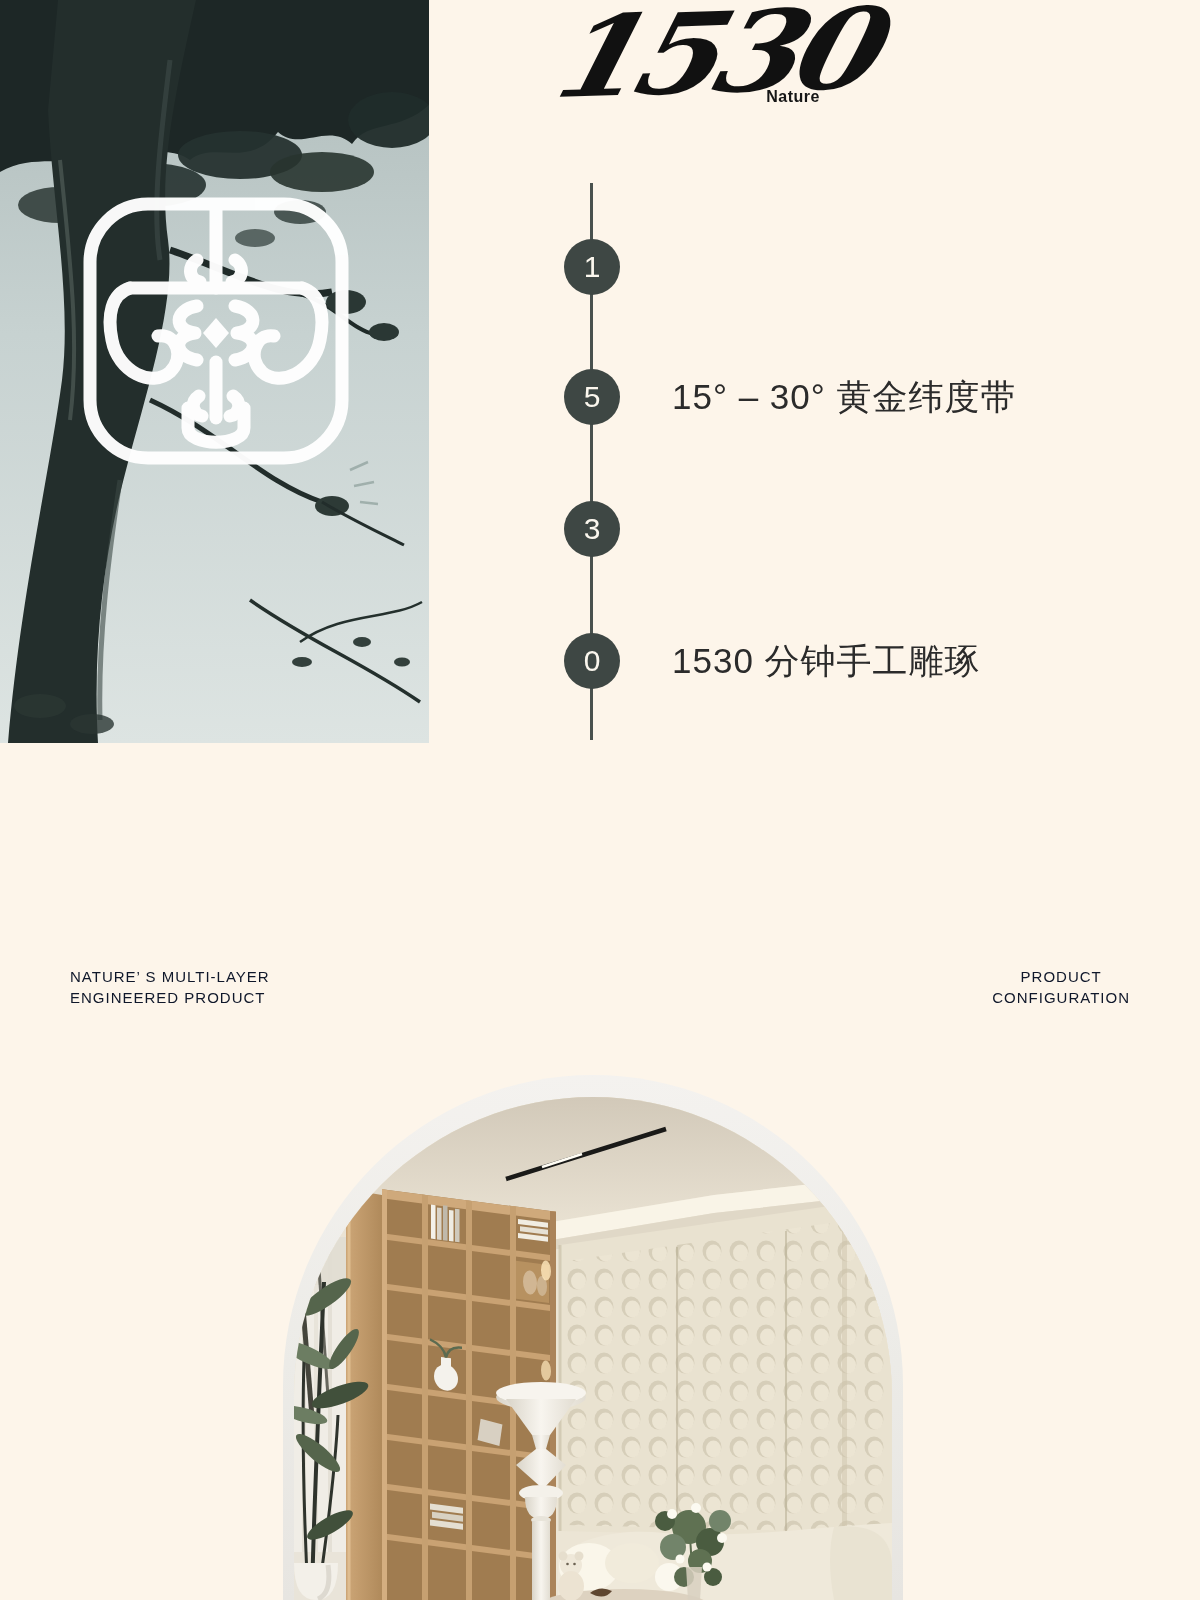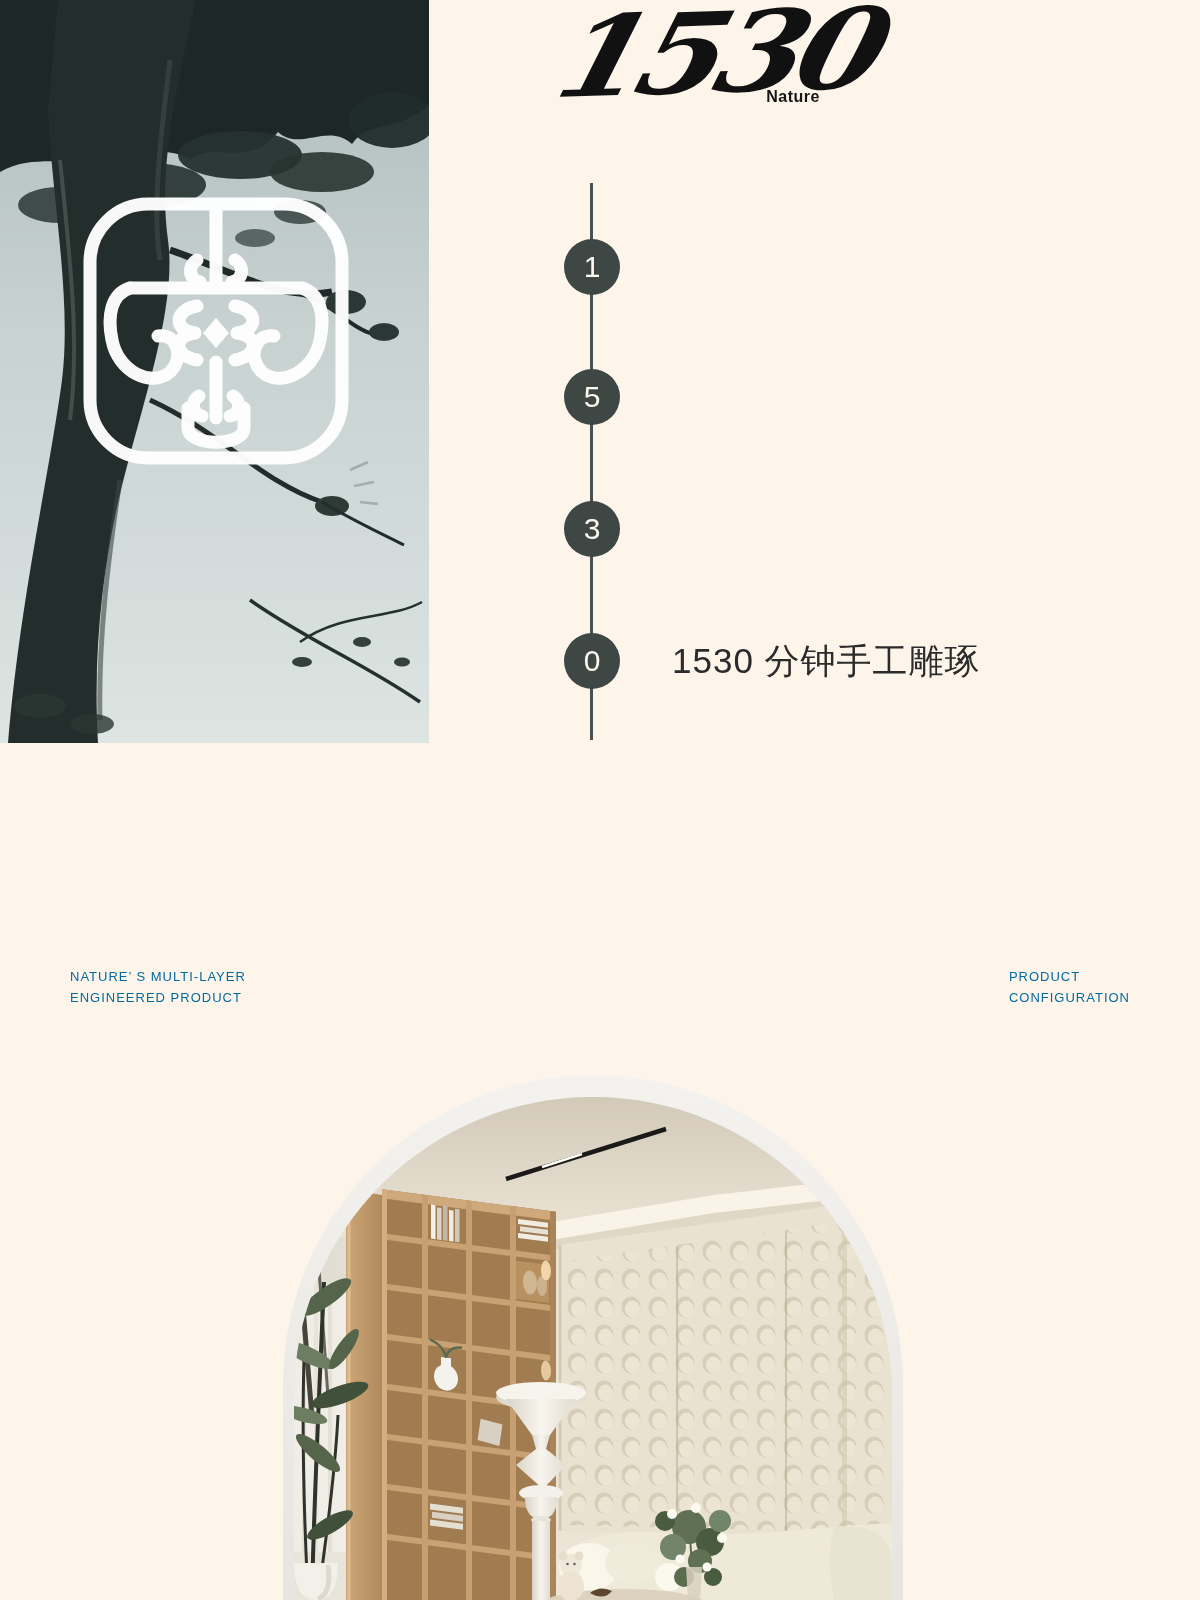--- a/index.html
+++ b/index.html
@@ -30,23 +30,23 @@
   .tl-circle{
     width:56px;height:56px;border-radius:50%;background:#3e4744;
     color:#fbf7ee;display:flex;align-items:center;justify-content:center;
     font-size:30px;font-weight:400;flex:0 0 56px;
   }
   .tl-label{
     margin-left:52px;font-size:35px;font-weight:300;color:#2b2b2b;
     letter-spacing:1px;white-space:nowrap;
   }
   
-  .caption{position:absolute;top:966px;font-size:13px;letter-spacing:1px;color:#0369a1;line-height:21px;}
+  .caption{position:absolute;top:966px;font-size:15px;letter-spacing:1px;color:#0f172a;line-height:21px;}
   .caption.left{left:70px;text-align:left;}
-  .caption.right{right:70px;text-align:left;}
+  .caption.right{right:70px;text-align:center;}
   
   .arch{
     position:absolute;left:283px;top:1075px;width:620px;height:525px;
     border-radius:310px 310px 0 0;
     background:linear-gradient(180deg,#f4f2ef 0%,#ecebe7 55%,#e7e5e1 100%);
   }
   .arch-photo{
     position:absolute;left:11px;top:22px;width:598px;height:503px;
     border-radius:299px 299px 0 0;overflow:hidden;background:#ece5d5;
   }
@@ -124,20 +124,21 @@
 
 <div class="tl-item" style="top:239px">
   <div class="tl-circle">
     <span>1</span>
   </div>
 </div>
 <div class="tl-item" style="top:369px">
   <div class="tl-circle">
     <span>5</span>
   </div>
+  <div class="tl-label">15° – 30° 黄金纬度带</div>
 </div>
 <div class="tl-item" style="top:501px">
   <div class="tl-circle">
     <span>3</span>
   </div>
 </div>
 <div class="tl-item" style="top:633px">
   <div class="tl-circle">
     <span>0</span>
   </div>

